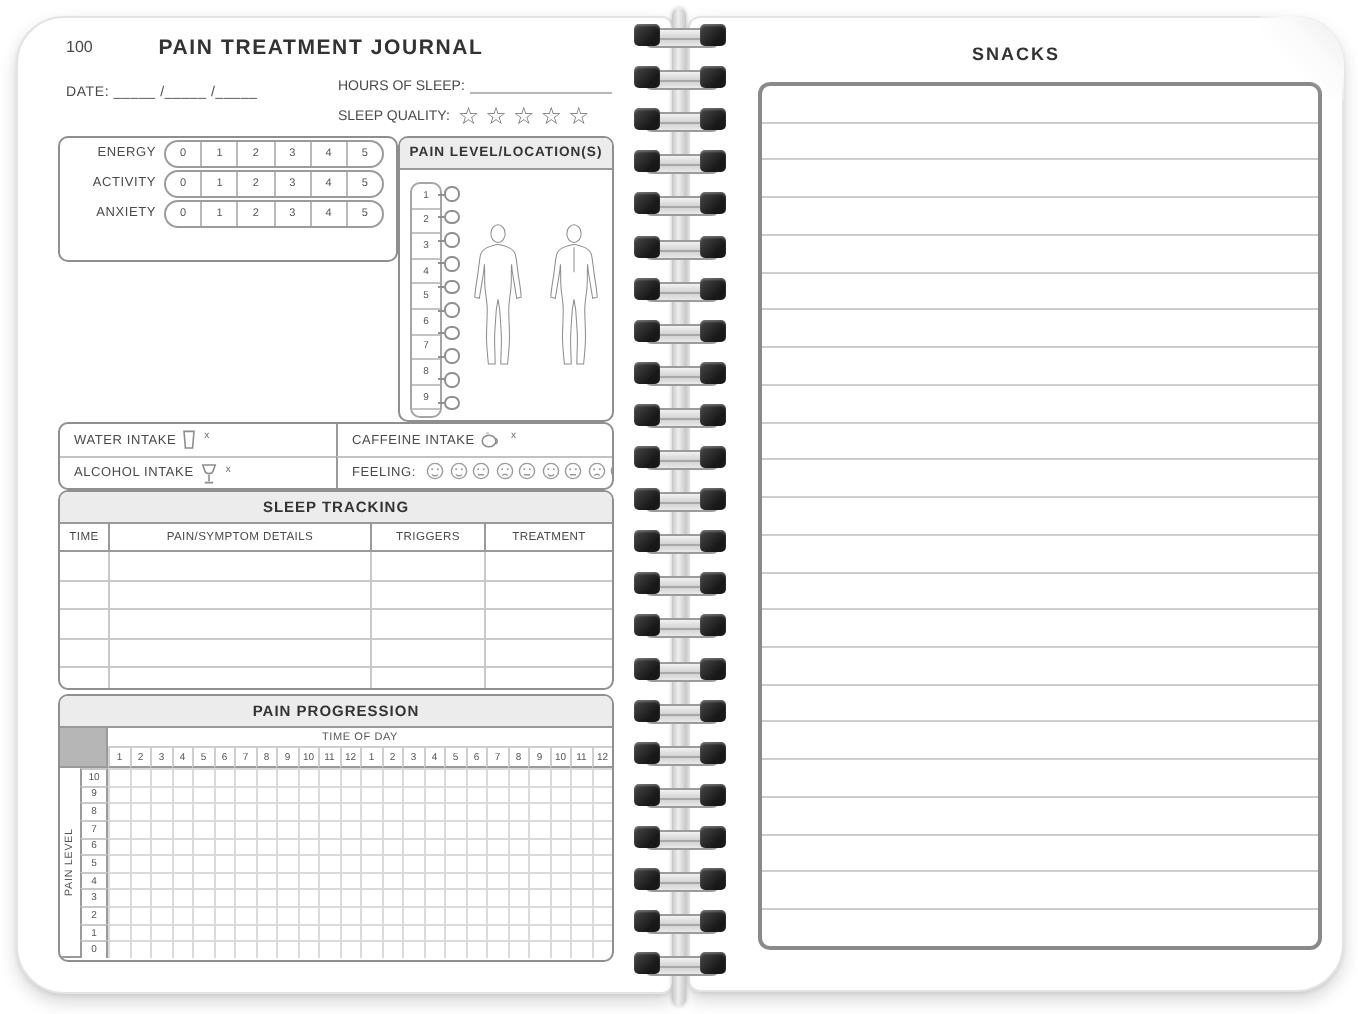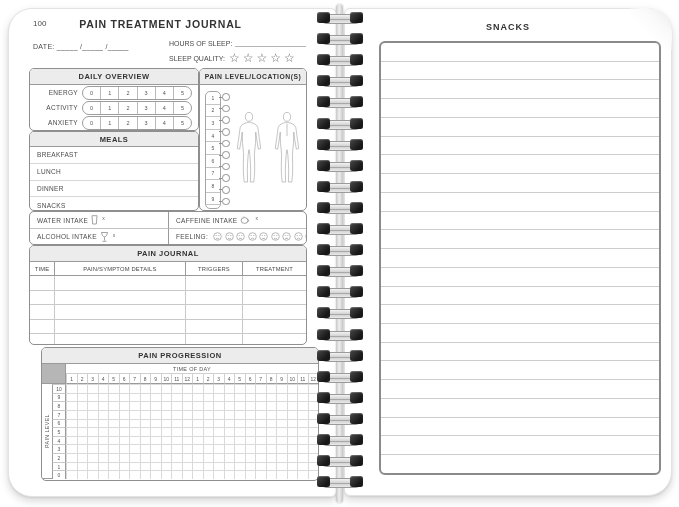--- a/index.html
+++ b/index.html
@@ -71,21 +71,21 @@
   #tracking-box{left:20px;top:236px;width:276px;height:98px;}
   #tracking-box .shead{height:15px;}
   .track-cols{display:grid;grid-template-columns:24px 1fr 57px 64px;height:13px;border-bottom:1px solid #9a9a9a;}
   .track-cols div{display:flex;align-items:center;justify-content:center;font-size:5.8px;color:#4a4a4a;border-left:1px solid #9a9a9a;letter-spacing:.2px;}
   .track-cols div:first-child{border-left:none;}
   .track-row{display:grid;grid-template-columns:24px 1fr 57px 64px;height:13.5px;border-bottom:1px solid #c9c9c9;}
   .track-row div{border-left:1px solid #c9c9c9;}
   .track-row div:first-child{border-left:none;}
   .track-row:last-child{border-bottom:none;}
   
-  #progress-box{left:32px;top:338px;width:276px;height:132px;}
+  #progress-box{left:20px;top:338px;width:276px;height:132px;}
   #progress-box .shead{height:15px;}
   .prog-grid{display:grid;grid-template-columns:10px 14px repeat(24,1fr);grid-template-rows:10px 10px repeat(11,1fr);height:115px;}
   .pg-corner{grid-area:1/1/3/3;background:#b6b6b6;border-right:1px solid #9a9a9a;border-bottom:1px solid #9a9a9a;}
   .pg-tod{grid-area:1/3/2/27;display:flex;align-items:center;justify-content:center;font-size:5.5px;color:#555;border-bottom:1px solid #cfcfcf;letter-spacing:.3px;}
   .pg-hour{display:flex;align-items:center;justify-content:center;font-size:5px;color:#555;border-left:1px solid #cfcfcf;border-bottom:1px solid #9a9a9a;}
   .pg-vlabel{grid-column:1;grid-row:3/span 11;display:flex;align-items:center;justify-content:center;
              writing-mode:vertical-rl;transform:rotate(180deg);font-size:5.3px;color:#555;letter-spacing:.4px;border-top:1px solid #9a9a9a;}
   .pg-lvl{grid-column:2;display:flex;align-items:center;justify-content:center;font-size:5px;color:#555;
           border-top:1px solid #c9c9c9;border-right:1px solid #9a9a9a;border-left:1px solid #9a9a9a;}
   .pg-cell{border-left:1px solid #dadada;border-top:1px solid #dadada;}
@@ -122,21 +122,20 @@
   <div class="sleeprow">
     <span>HOURS OF SLEEP:</span>
     <span class="fill"></span>
   </div>
   <div class="qualrow">
     <span>SLEEP QUALITY:</span>
     <span class="stars" id="stars"><span>☆</span><span>☆</span><span>☆</span><span>☆</span><span>☆</span></span>
   </div>
 
   <div class="sbox" id="overview-box">
-    <div class="shead">DAILY OVERVIEW</div>
     <div id="overview-rows">
         <div class="ov-row">
           <span class="ov-label">ENERGY</span>
           <div class="pill">
             <div class="cell">0</div>
             <div class="cell">1</div>
             <div class="cell">2</div>
             <div class="cell">3</div>
             <div class="cell">4</div>
             <div class="cell">5</div>
@@ -160,37 +159,20 @@
             <div class="cell">1</div>
             <div class="cell">2</div>
             <div class="cell">3</div>
             <div class="cell">4</div>
             <div class="cell">5</div>
           </div>
         </div>
       </div>
   </div>
 
-  <div class="sbox" id="meals-box">
-    <div class="shead">MEALS</div>
-    <div id="meal-rows">
-        <div class="meal-row">
-          <span>BREAKFAST</span>
-        </div>
-        <div class="meal-row">
-          <span>LUNCH</span>
-        </div>
-        <div class="meal-row">
-          <span>DINNER</span>
-        </div>
-        <div class="meal-row">
-          <span>SNACKS</span>
-        </div>
-      </div>
-  </div>
 
   <div class="sbox" id="location-box">
     <div class="shead">PAIN LEVEL/LOCATION(S)</div>
     <div class="levels-col" id="levels-col">
         <div class="lvl-cell">1</div>
         <div class="lvl-cell">2</div>
         <div class="lvl-cell">3</div>
         <div class="lvl-cell">4</div>
         <div class="lvl-cell">5</div>
         <div class="lvl-cell">6</div>
@@ -342,21 +324,21 @@
                 <circle cx="3.1" cy="3.6" r=".5" fill="#9a9a9a"></circle>
                 <circle cx="5.9" cy="3.6" r=".5" fill="#9a9a9a"></circle>
                 <path d="M3.1 6.8 q1.4 -1.4 2.8 0" fill="none" stroke="#9a9a9a" stroke-width=".7"></path>
               </svg></span>
           </span>
       </div>
     </div>
   </div>
 
   <div class="sbox" id="tracking-box">
-    <div class="shead">PAIN JOURNAL</div>
+    <div class="shead">SLEEP TRACKING</div>
     <div class="track-cols" id="track-cols">
         <div>TIME</div>
         <div>PAIN/SYMPTOM DETAILS</div>
         <div>TRIGGERS</div>
         <div>TREATMENT</div>
       </div>
     <div id="track-rows">
         <div class="track-row">
           <div></div>
           <div></div>

